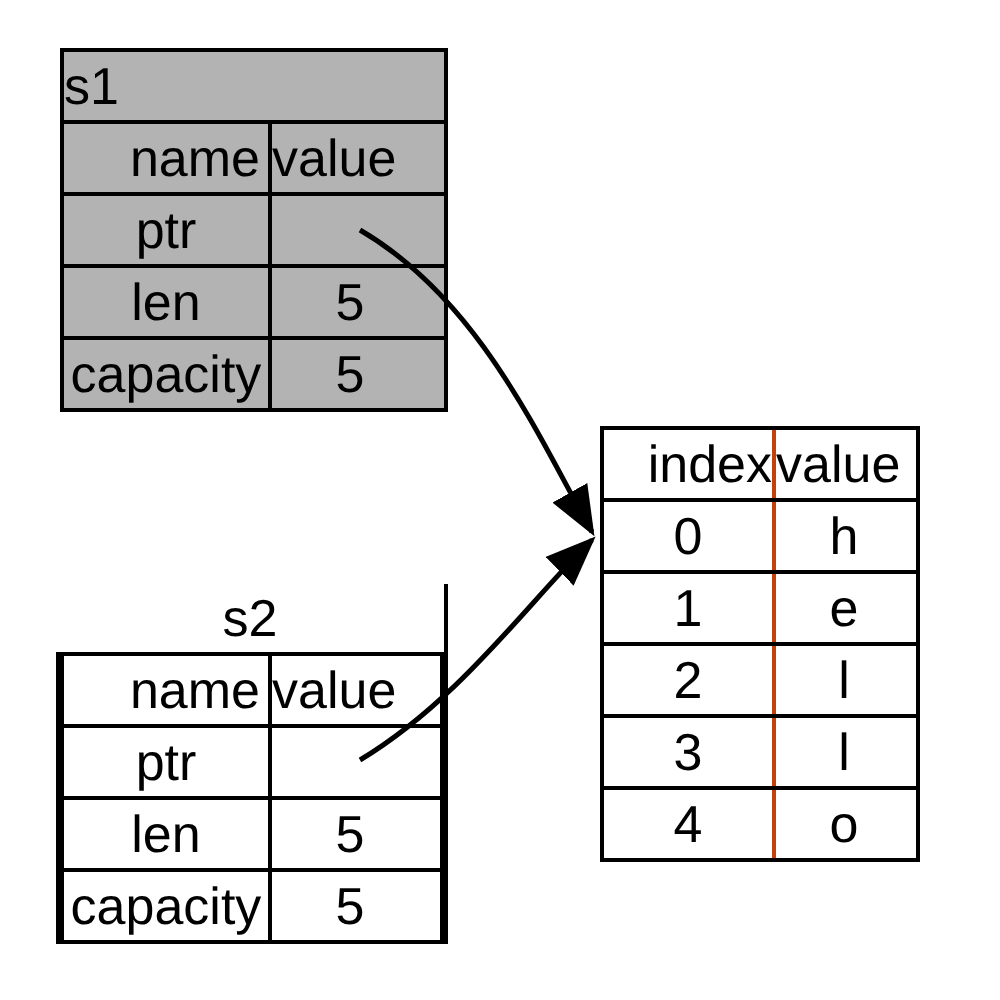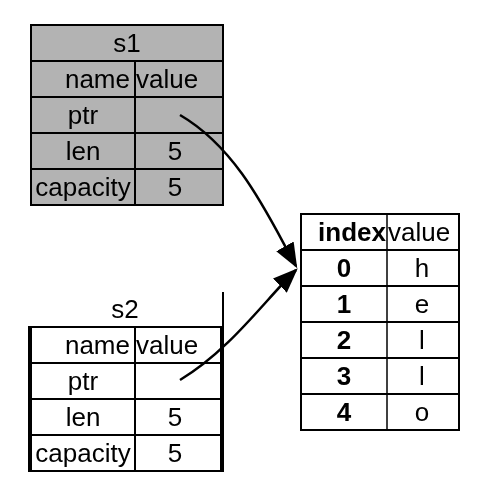--- a/index.html
+++ b/index.html
@@ -15,21 +15,20 @@
   }
   .box {
     position: absolute;
     border: 2px solid #000;
     background: #fff;
   }
   .box.greyed {
     background: #b3b3b3;
   }
   .title {
-    text-align: center;
     height: 34px;
     line-height: 34px;
   }
   .row {
     display: flex;
     flex-direction: row;
     border-top: 2px solid #000;
     height: 34px;
   }
   .cell {
@@ -41,21 +40,21 @@
   }
   
   .struct { width: 190px; }
   .struct .c-name  { width: 104px; border-right: 2px solid #000; text-align: center; }
   .struct .c-value { width: 78px;  text-align: center; }
   .struct .row.header .c-name  { text-align: right; padding-right: 4px; }
   .struct .row.header .c-value { text-align: left;  padding-left: 0; }
 
   
   .heap { width: 156px; }
-  .heap .c-idx { width: 86px; border-right: 2px solid #404040; font-weight: bold; }
+  .heap .c-idx { width: 86px; border-right: 2px solid #c2410c; }
   .heap .c-val { width: 68px; }
   .heap .row.header { border-top: none; }
   .heap .row.header .c-idx { text-align: right; padding-right: 0; }
   .heap .row.header .c-val { text-align: left;  padding-left: 0; }
 
   svg.arrows {
     position: absolute;
     left: 0; top: 0;
     width: 500px; height: 500px;
     pointer-events: none;

